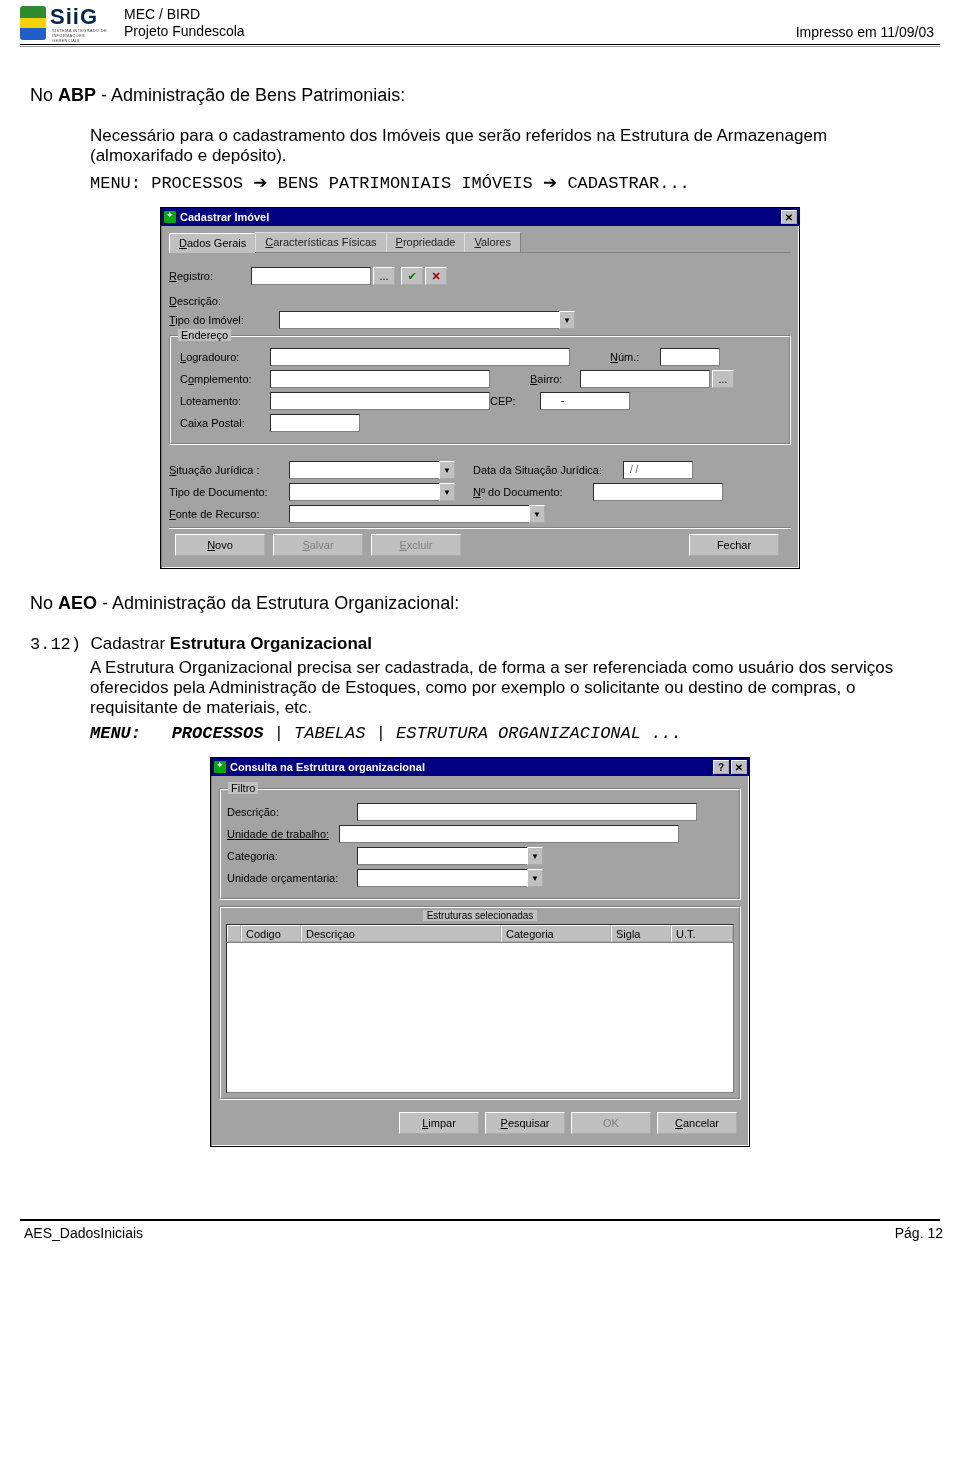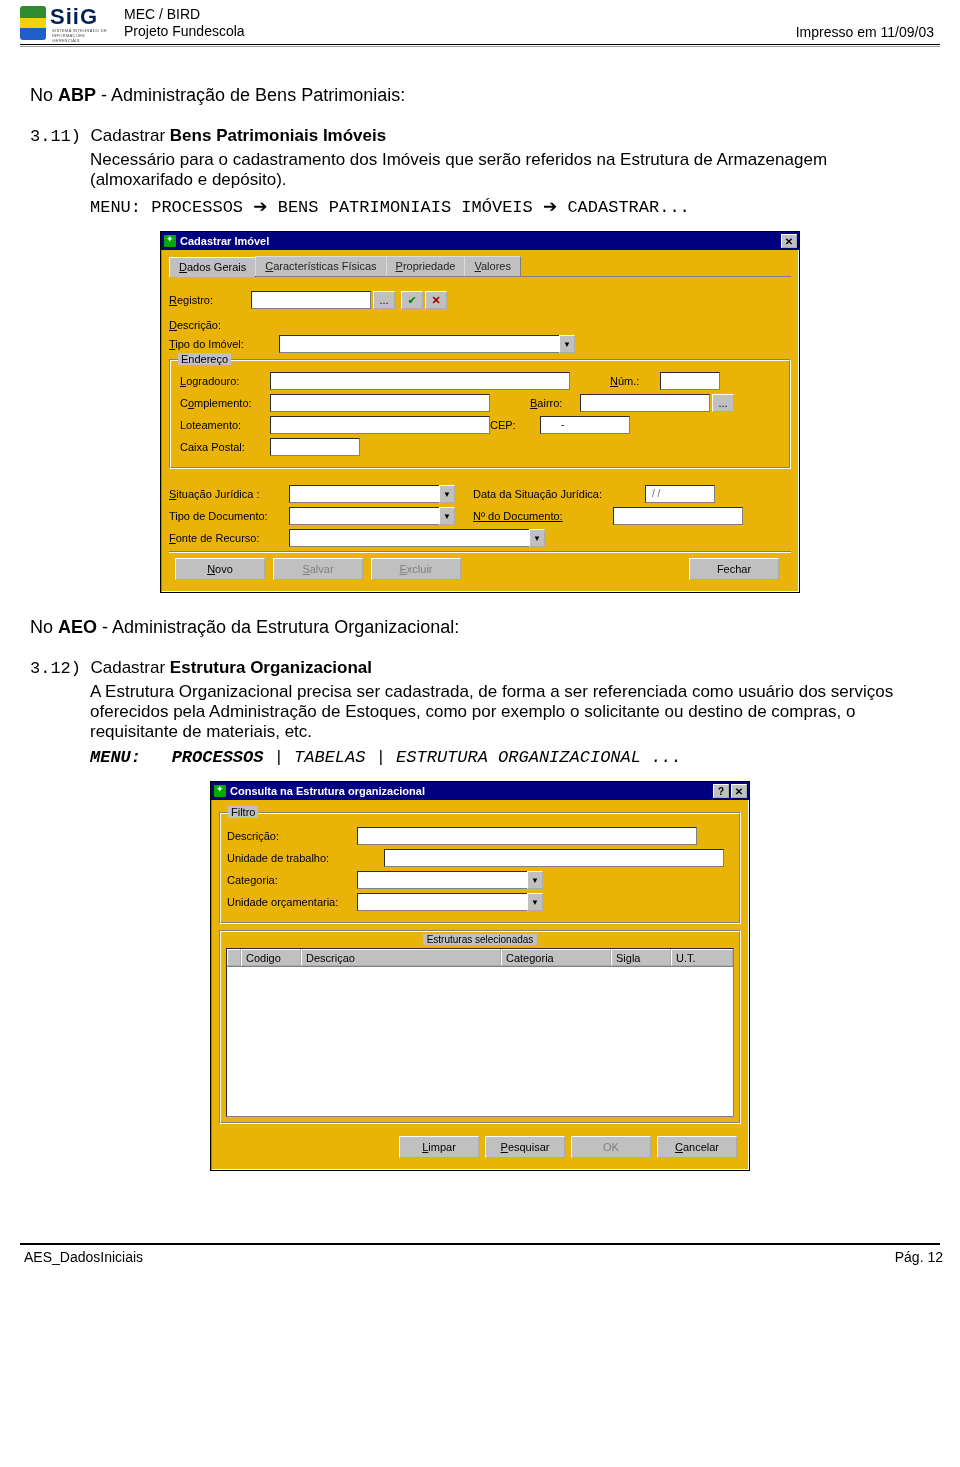--- a/index.html
+++ b/index.html
@@ -60,21 +60,21 @@
   .arrow { font-family: Arial, sans-serif; font-size:17px; }
   .bold { font-weight:bold; }
   .sc { font-variant: small-caps; }
 
   
   .dialog {
     font-family: Tahoma, "MS Sans Serif", Arial, sans-serif;
     font-size:11px;
     margin:6px auto 24px auto;
     border:1px solid #000;
-    background:#eab308;
+    background:#a3a3a3;
     box-shadow: 1px 1px 0 #808080 inset, -1px -1px 0 #fff inset;
   }
   .dlg1 { width:640px; }
   .dlg2 { width:540px; }
   .titlebar {
     background:#000080;
     color:#fff;
     height:18px;
     display:flex; align-items:center;
     padding:0 2px 0 3px;
@@ -216,24 +216,20 @@
     <div class="h1"></div>
     <div class="h2"></div>
   </div>
 
 <div class="content">
 
   <div class="section-title">
     <span>No </span><span class="abbr">ABP</span><span> - Administração de Bens Patrimoniais:</span>
   </div>
 
-  <div class="item-line">
-    <span class="num">3.11)</span>
-    &nbsp;<span>Cadastrar </span><span class="bold">Bens Patrimoniais Imóveis</span>
-  </div>
   <div class="body-text">Necessário para o cadastramento dos Imóveis que serão referidos na Estrutura de Armazenagem (almoxarifado e depósito).</div>
   <div class="menu-line">
     <span>MENU:</span>
     <span class="sc">PROCESSOS</span>
     <span class="arrow">➔</span>
     <span class="sc">BENS PATRIMONIAIS IMÓVEIS</span>
     <span class="arrow">➔</span>
     <span class="sc">CADASTRAR...</span>
   </div>
 
@@ -298,30 +294,30 @@
         </div>
       </div>
 
       <div class="sep-line"></div>
       <div class="row">
         <span class="lbl" style="width:120px;"><span class="ul">S</span>ituação Jurídica :</span>
         <div class="combo">
           <div class="txt-in" style="width:150px;"></div>
           <div class="combo-btn">▼</div>
         </div>
-        <span class="lbl" style="margin-left:18px;width:172px;">Data da Situação Jurídica:</span>
+        <span class="lbl" style="margin-left:18px;width:150px;">Data da Situação Jurídica:</span>
         <div class="txt-in" style="width:70px;color:#666;font-size:10px;padding-left:6px;line-height:16px;">/ /</div>
       </div>
       <div class="row">
         <span class="lbl" style="width:120px;">Tipo de Documento:</span>
         <div class="combo">
           <div class="txt-in" style="width:150px;"></div>
           <div class="combo-btn">▼</div>
         </div>
-        <span class="lbl" style="margin-left:18px;width:140px;text-decoration:underline;"><span class="ul">N</span>º do Documento:</span>
+        <span class="lbl" style="margin-left:18px;width:120px;"><span class="ul">N</span>º do Documento:</span>
         <div class="txt-in" style="width:130px;"></div>
       </div>
       <div class="row">
         <span class="lbl" style="width:120px;"><span class="ul">F</span>onte de Recurso:</span>
         <div class="combo">
           <div class="txt-in" style="width:240px;"></div>
           <div class="combo-btn">▼</div>
         </div>
       </div>
 
@@ -371,21 +367,21 @@
     </div>
     <div class="dlg-body">
       <div class="group" style="padding-top:10px;padding-left:7px;">
         <div class="group-inner"></div>
         <div class="group-title">Filtro</div>
         <div class="row">
           <span class="lbl" style="width:130px;">Descrição:</span>
           <div class="txt-in" style="width:340px;"></div>
         </div>
         <div class="row">
-          <span class="lbl" style="width:157px;">Unidade de trabalho:</span>
+          <span class="lbl" style="width:112px;text-decoration:underline;">Unidade de trabalho:</span>
           <div class="txt-in" style="width:340px;"></div>
         </div>
         <div class="row">
           <span class="lbl" style="width:130px;">Categoria:</span>
           <div class="combo">
             <div class="txt-in" style="width:170px;"></div>
             <div class="combo-btn">▼</div>
           </div>
         </div>
         <div class="row">

